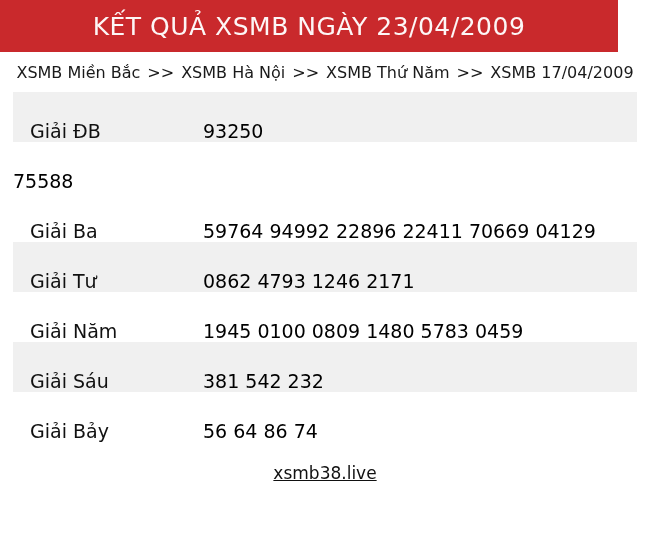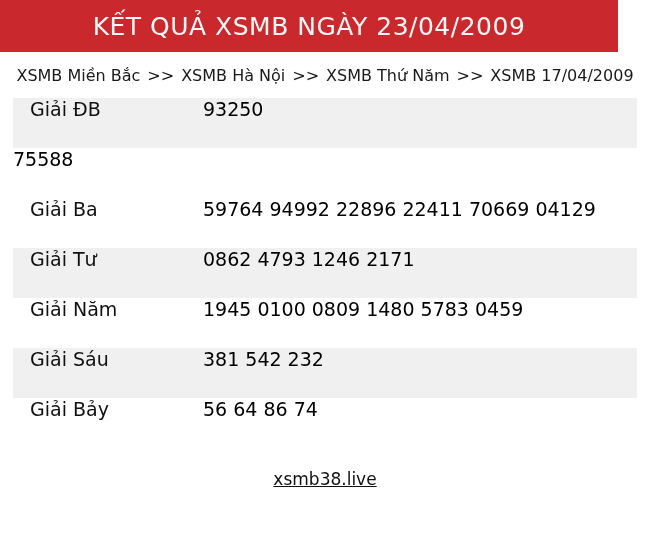--- a/index.html
+++ b/index.html
@@ -16,42 +16,42 @@
     display: flex; align-items: center; justify-content: center;
   }
   .banner-title {
     color: #fdf6f6;
     font-size: 25px;
     font-weight: 400;
     letter-spacing: 0.5px;
     white-space: nowrap;
   }
   .breadcrumb {
-    width: 650px; height: 46px;
+    width: 650px; height: 40px;
     display: flex; align-items: center; justify-content: center;
     font-size: 16px;
     color: #1a1a1a;
     white-space: nowrap;
   }
   .breadcrumb a {
     color: #1a1a1a;
     text-decoration: none;
     cursor: pointer;
   }
   .breadcrumb .sep {
     margin: 0 7px;
     color: #1a1a1a;
   }
   .results {
     margin: 0 13px;
     width: 624px;
   }
   .row {
     width: 624px; height: 50px;
-    display: flex; align-items: flex-start;
+    display: flex; align-items: flex-end;
     background: #ffffff;
     font-size: 19px;
   }
   .row.alt { background: #f0f0f0; }
   .row .label {
     width: 190px;
     padding-left: 17px;
     flex: 0 0 auto;
     color: #111111;
   }

